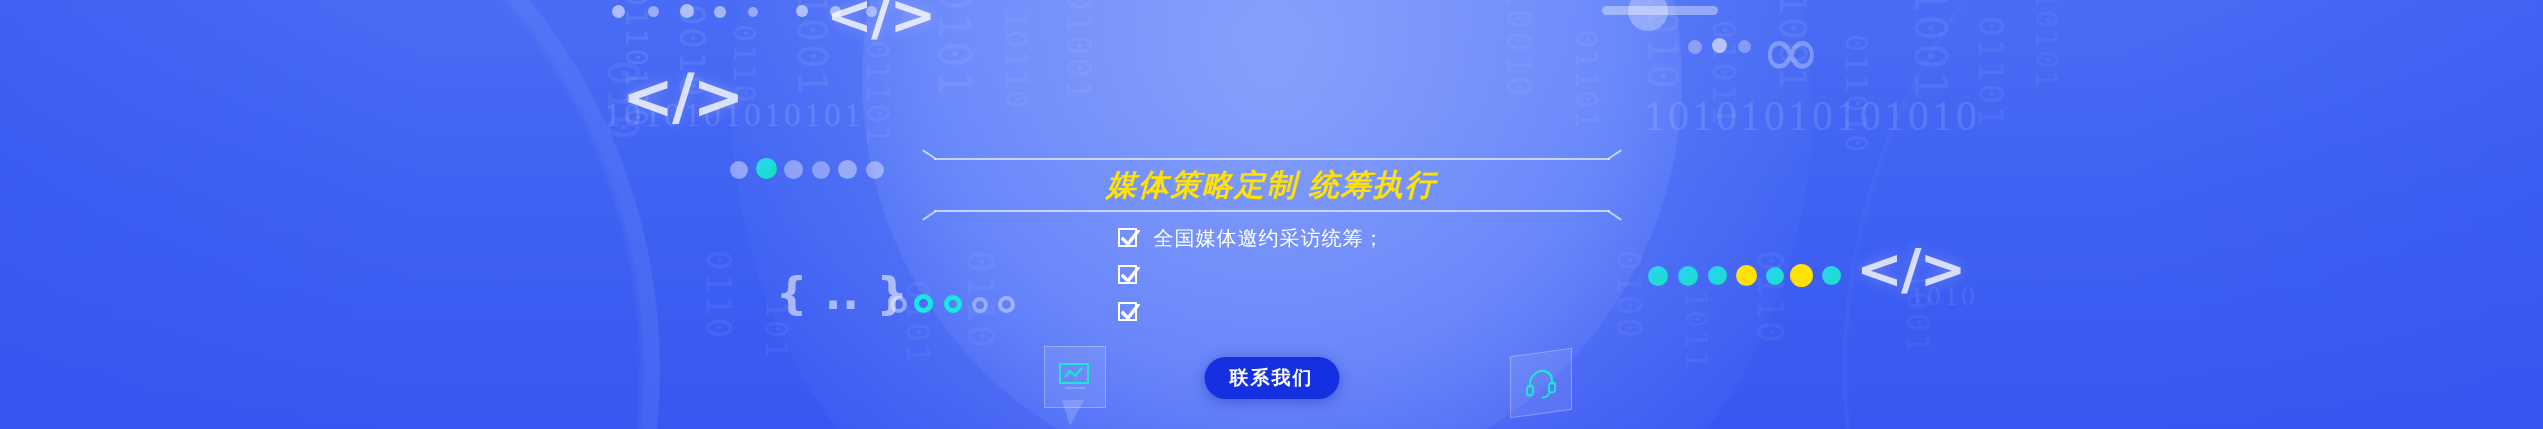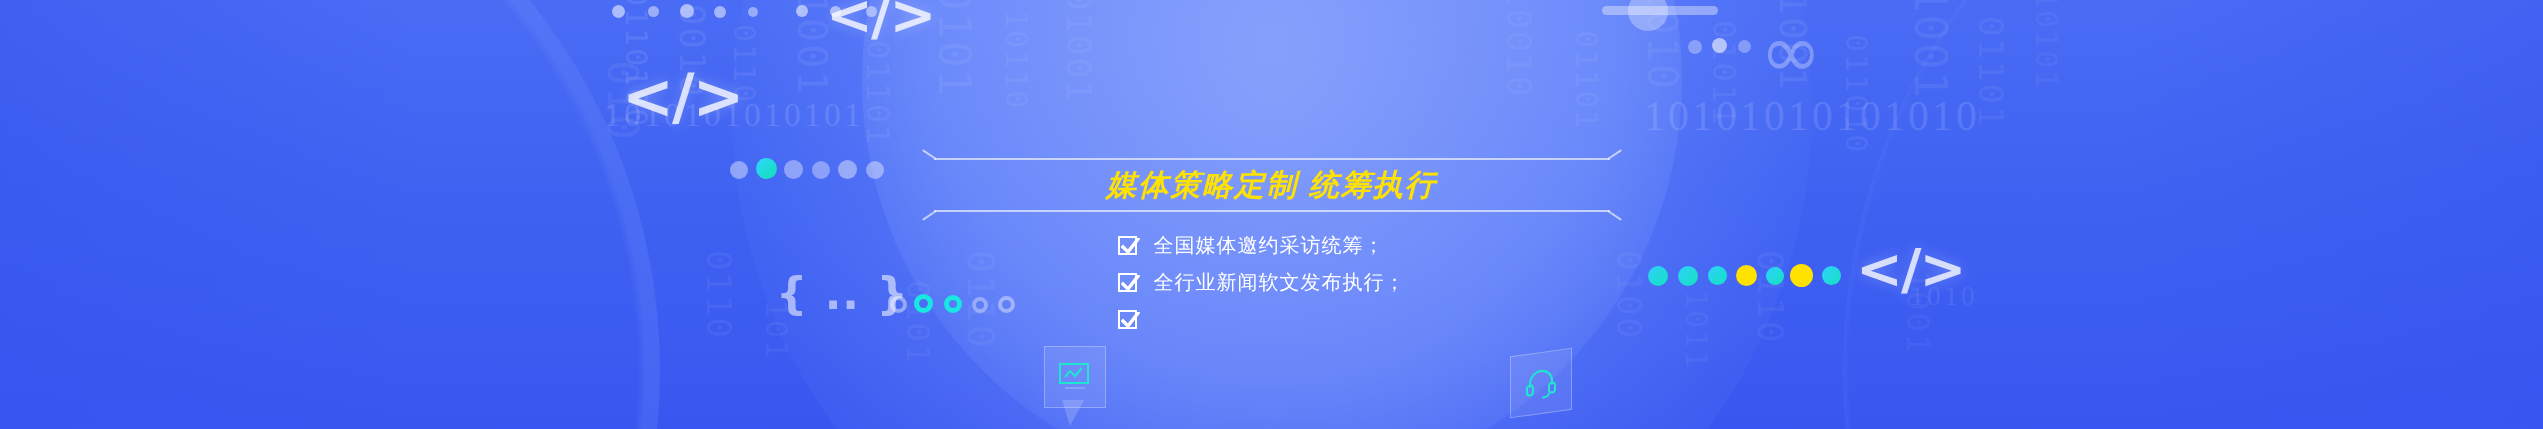--- a/index.html
+++ b/index.html
@@ -174,21 +174,21 @@
     line-height:42px;
     font-style:italic;
     white-space:nowrap;
   }
 
   .bullets{
     position:absolute; left:0; right:0; top:228px;
   }
   .bullet{
     display:flex;
-    align-items:center;
+    align-items:flex-start;
     justify-content:flex-start;
     padding-left:226px;
     height:34px;
     margin-bottom:3px;
   }
   .chk{
     width:19px; height:19px;
     border:2px solid #ffffff;
     position:relative;
     flex:0 0 auto;
@@ -359,28 +359,28 @@
         </span>
         <span class="bullet-text">全国媒体邀约采访统筹；</span>
       </div>
 
       <div class="bullet">
         <span class="chk">
           <svg width="19" height="18" viewBox="0 0 19 18">
             <polyline points="2,9 7,14 17,1" fill="none" stroke="#ffffff" stroke-width="3.4" stroke-linecap="square"></polyline>
           </svg>
         </span>
-        <span class="bullet-text">全行业新闻软文发布执行；</span>
       </div>
 
       <div class="bullet">
         <span class="chk">
           <svg width="19" height="18" viewBox="0 0 19 18">
             <polyline points="2,9 7,14 17,1" fill="none" stroke="#ffffff" stroke-width="3.4" stroke-linecap="square"></polyline>
           </svg>
         </span>
       </div>
 
     </div>
 
+    <button class="cta">联系我们</button>
 
   </div>
 </div>
 
 </body></html>

